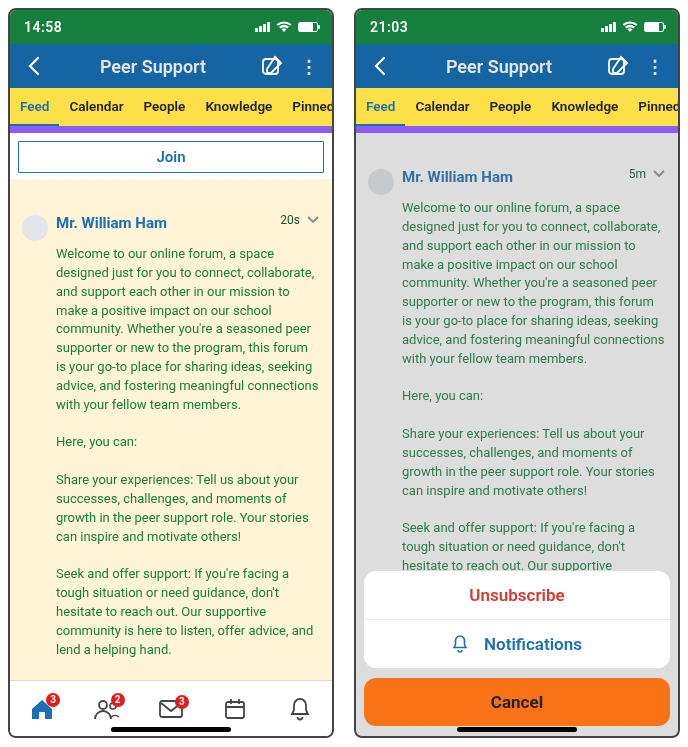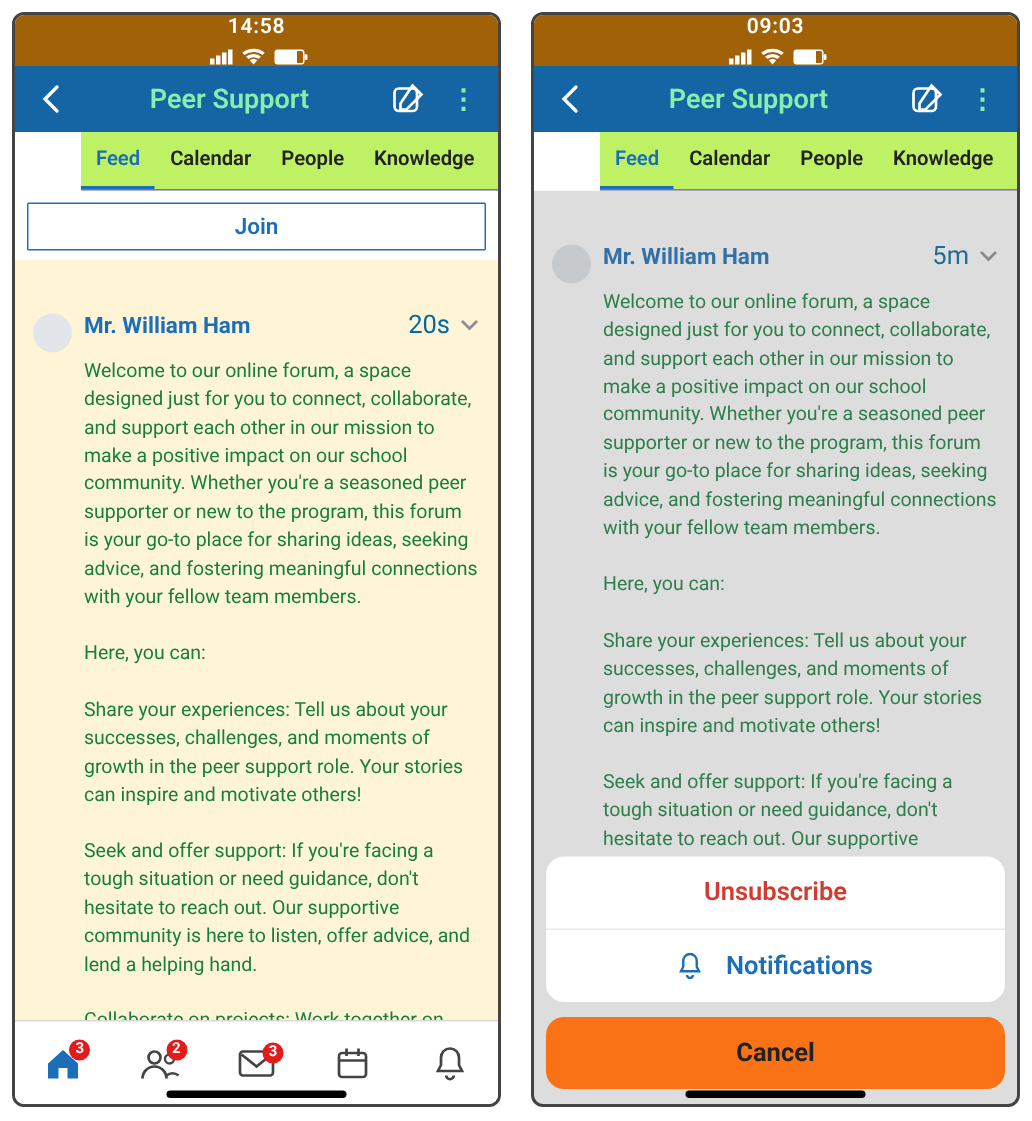--- a/index.html
+++ b/index.html
@@ -6,49 +6,49 @@
   body { font-family: -apple-system, "Segoe UI", Roboto, Helvetica, Arial, sans-serif; background: #fff; }
   .wrap { display: flex; gap: 20px; padding: 8px; }
   .phone {
     width: 330px; height: 730px;
     border: 2px solid #444; border-radius: 8px;
     background: #fff; position: relative; overflow: hidden;
     display: flex; flex-direction: column;
   }
   
   .status {
-    background: #a16207; color: #fff; height: 34px;
+    background: #15803d; color: #fff; height: 34px;
     display: flex; align-items: center; justify-content: space-between;
-    padding: 0 14px; font-size: 14px; font-weight: 600; flex-direction: column;
+    padding: 0 14px; font-size: 14px; font-weight: 600;
   }
   .status .time { letter-spacing: 0.5px; }
   .status .sys { display: flex; gap: 6px; align-items: center; }
   .ss-bars { display: inline-flex; align-items: flex-end; gap: 1px; }
   .ss-bars span { width: 3px; background:#fff; }
   .ss-bars span:nth-child(1){height:4px}
   .ss-bars span:nth-child(2){height:6px}
   .ss-bars span:nth-child(3){height:8px}
   .ss-bars span:nth-child(4){height:10px}
   .wifi-ic svg, .compose-ic svg, .back-ic svg, .chev-ic svg, .bell-ic svg { display:block; }
   .batt { width:20px; height:10px; border:1px solid #fff; border-radius:2px; position:relative; }
   .batt::after { content:""; position:absolute; right:-3px; top:2px; width:2px; height:4px; background:#fff; border-radius:1px;}
   .batt i { display:block; background:#fff; height:100%; width:80%; }
   
   .hdr {
-    background:#1565a5; color:#86efac; height:44px;
+    background:#1565a5; color:#e5e5e5; height:44px;
     display:flex; align-items:center; padding:0 10px;
     gap:8px;
   }
   .hdr .title { flex:1; text-align:center; font-size:18px; font-weight:600; }
   .hdr .back, .hdr .compose, .hdr .kebab { width:28px; display:flex; justify-content:center; }
   .kebab { font-size:18px; font-weight:700; letter-spacing:-2px; }
   
   .tabs {
-    display:flex; border-bottom:1px solid #8b5cf6;
-    background:#bef264; overflow:hidden; flex:0 0 auto;margin-left:44px;
+    display:flex; border-bottom:7px solid #8b5cf6;
+    background:#fde047; overflow:hidden; flex:0 0 auto;
   }
   .tab {
     padding:10px 10px; font-size:13.5px; font-weight:600; color:#222;
     white-space:nowrap;
   }
   .tab.active { color:#1a6fb8; border-bottom:2px solid #1a6fb8; }
   
   .join {
     margin:8px 8px 6px; border:1px solid #1a6fb8; color:#1a6fb8;
     text-align:center; padding:6px 0; border-radius:1px; font-weight:600;
@@ -57,21 +57,21 @@
   
   .content { flex:1; overflow:hidden; position:relative; }
   .post {
     padding:10px 12px 10px 12px;
   }
   .post.hl { background:#fff4d6; }
   .post-hd { display:flex; align-items:flex-start; gap:8px;margin-top:24px; }
   .avatar { width:26px; height:26px; border-radius:50%; background:#e2e6ea; flex:0 0 26px; margin-top:2px;}
   .post-hd .meta { flex:1; }
   .author { color:#1a6fb8; font-weight:700; font-size:15px; }
-  .time-ago { color:#0369a1; font-size:17px; margin-left:6px; }
+  .time-ago { color:#14532d; font-size:12px; margin-left:6px; }
   .post-hd .right { display:flex; align-items:center; gap:6px; color:#8a8f94; }
   .post-body { color:#15803d; font-size:13px; line-height:1.45; white-space:pre-wrap; margin-left:34px; margin-top:4px;}
   
   .tabbar {
     border-top:1px solid #d9d9d9; height:56px; display:flex;
     justify-content:space-around; align-items:center; background:#fff;
     flex:0 0 auto;
   }
   .tb-item { position:relative; width:40px; display:flex; justify-content:center; }
   .badge {
@@ -215,21 +215,21 @@
             <path d="M11 2 A6 6 0 0 0 5 8 V13 L3 17 H19 L17 13 V8 A6 6 0 0 0 11 2 Z" stroke="#444" stroke-width="1.8" fill="none"></path>
             <path d="M8.5 20 A2.5 2.5 0 0 0 13.5 20" stroke="#444" stroke-width="1.8" fill="none"></path>
           </svg>
     </div>
   </div>
   <div class="home-ind"></div>
 </div>
 
 <div class="phone">
   <div class="status">
-    <span class="time">09:03</span>
+    <span class="time">21:03</span>
     <span class="sys">
       <span class="ss-bars">
             <span></span>
             <span></span>
             <span></span>
             <span></span>
           </span>
       <span class="wifi-ic">
         <svg width="16" height="12" viewBox="0 0 16 12">
               <path d="M8 11 L5.5 8.2 A4 4 0 0 1 10.5 8.2 Z M3 5.7 A8 8 0 0 1 13 5.7 L11.3 7.4 A5.5 5.5 0 0 0 4.7 7.4 Z M0.5 3.2 A12 12 0 0 1 15.5 3.2 L14 4.7 A10 10 0 0 0 2 4.7 Z" fill="#fff"></path>

